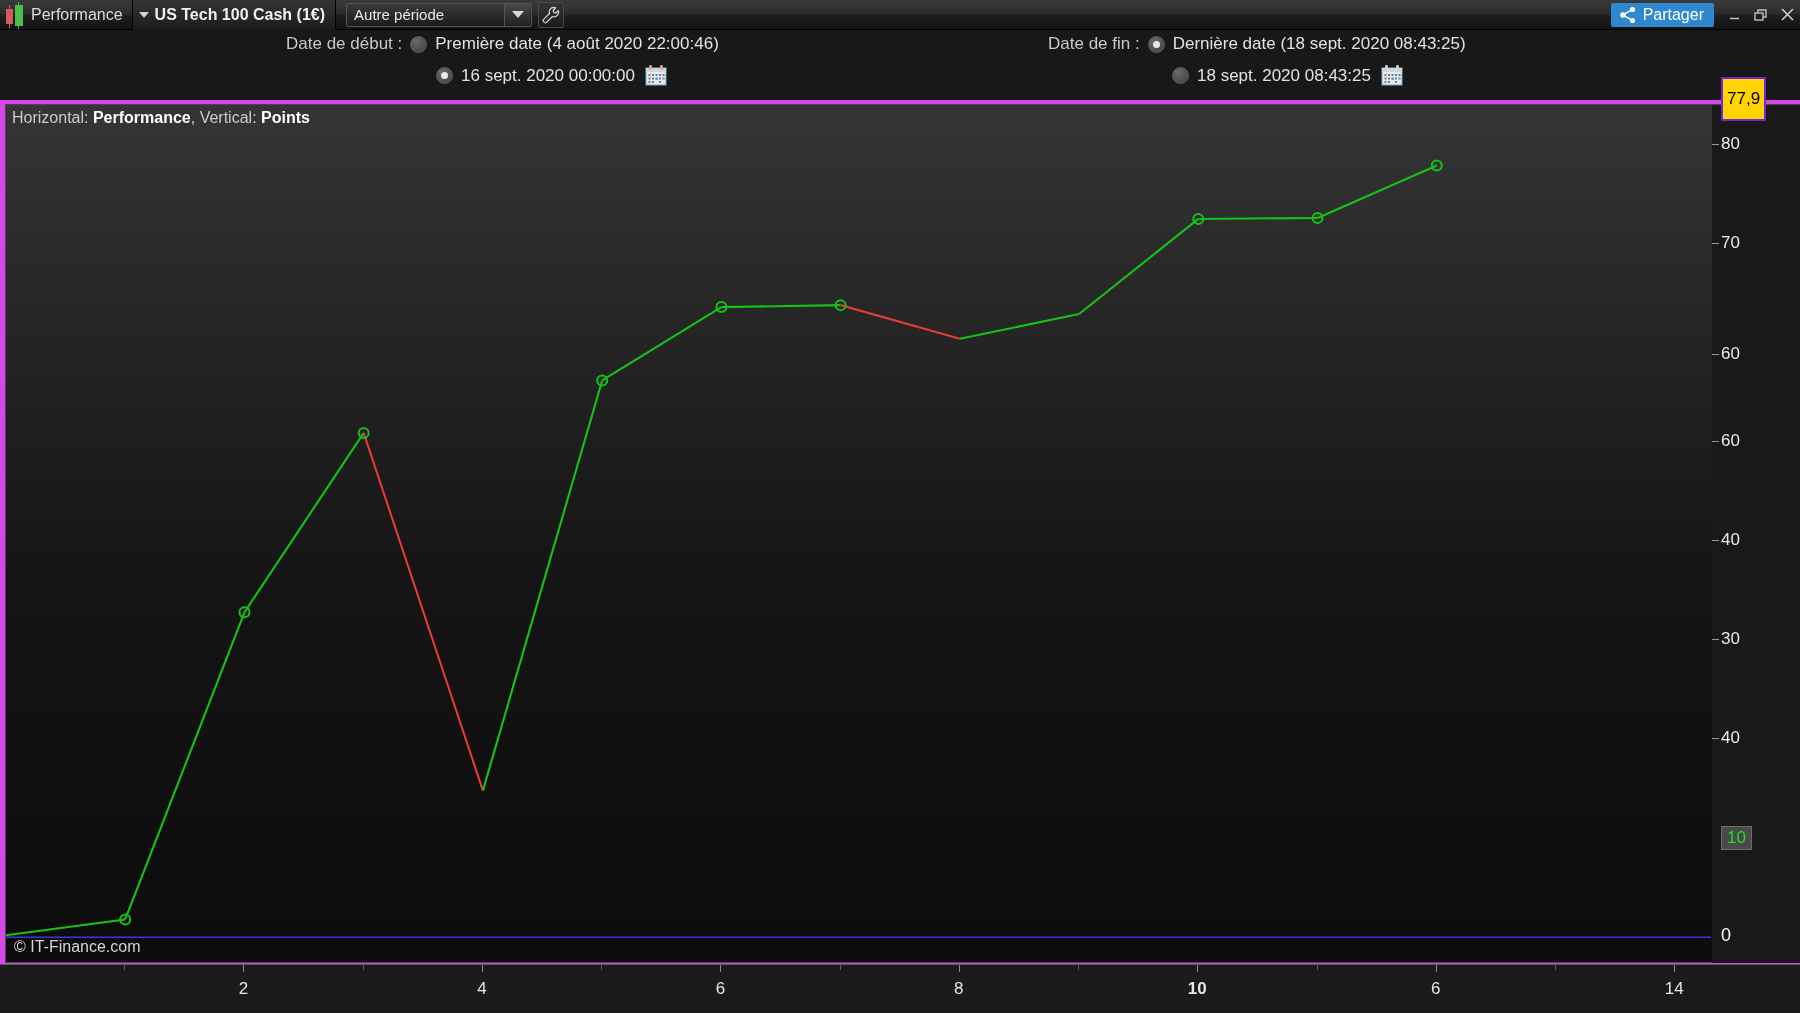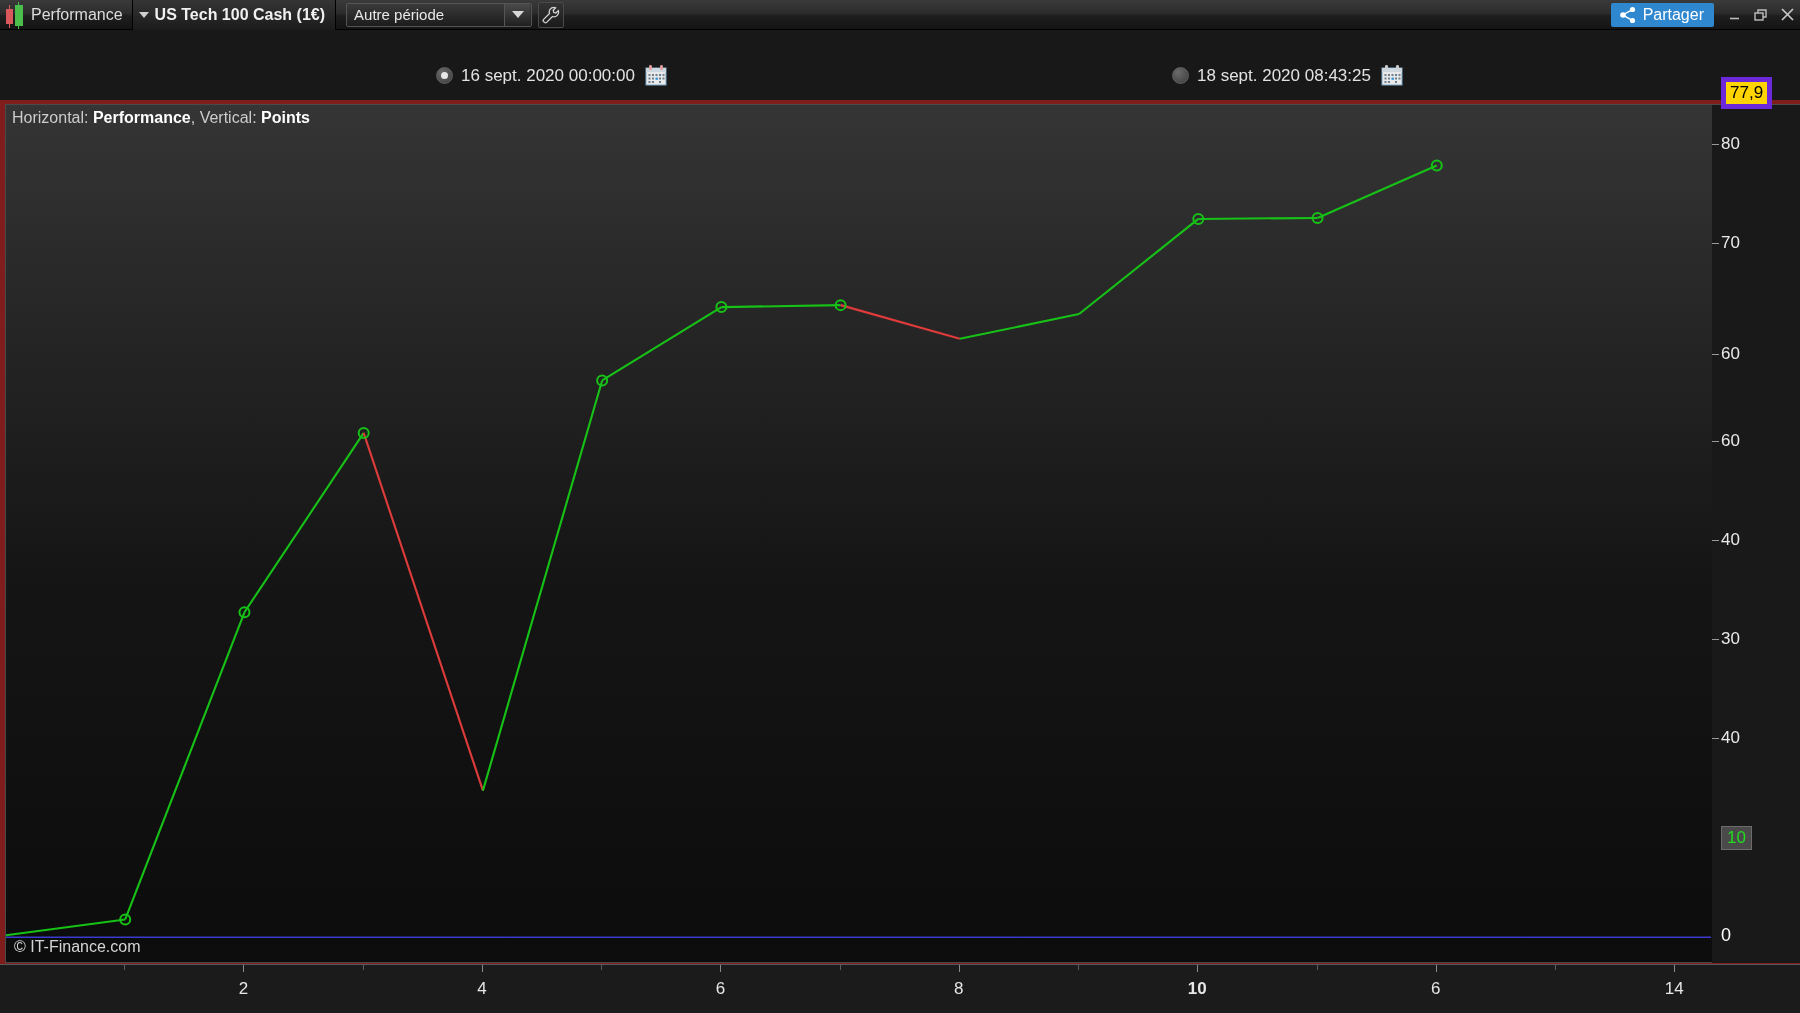--- a/index.html
+++ b/index.html
@@ -2,21 +2,21 @@
 <html><head>
 <meta charset="utf-8">
 <style>
   * { box-sizing: border-box; margin:0; padding:0; }
   html, body {
     width: 1800px; height: 1013px;
     background: #000;
     font-family: "Liberation Sans", sans-serif;
     overflow: hidden;
   }
-  #app { position:relative; width:1800px; height:1013px; background:#7f1d1d; }
+  #app { position:relative; width:1800px; height:1013px; background:#d946ef; }
 
   
   .titlebar {
     position:absolute; left:0; top:0; width:1800px; height:30px;
     background: linear-gradient(to bottom, #3a3a3a 0%, #2c2c2c 45%, #1e1e1e 55%, #141414 100%);
     border-bottom:1px solid #000;
     display:flex; align-items:center;
   }
   .tb-candle { width:22px; height:26px; margin-left:4px; position:relative; flex:none; }
   .tb-candle .cd-red { position:absolute; left:2px; top:7px; width:7px; height:15px; background:#d9585c; }
@@ -94,21 +94,21 @@
 
   .yaxis {
     position:absolute; left:1712px; top:104px; width:88px; height:859px;
     background:#191919; border-top:1px solid #4a4a4a;
   }
   .ytick { position:absolute; left:0; color:#e9e9e9; font-size:17px; }
   .ytick .dash { display:inline-block; width:7px; border-top:1px solid #9a9a9a;
      vertical-align:middle; margin-right:2px; }
   .ybadge-yellow {
     position:absolute; background:#ffd400; color:#000; font-size:17px;
-    padding:1px 4px; border:5px solid #6d28d9;
+    padding:10px 4px; border:2px solid #6d28d9;
   }
   .ybadge-green {
     position:absolute; background:#4a4a4a; color:#20dd20; font-size:17px;
     padding:1px 5px; border:1px solid #6b6b6b;
   }
   .yzero { position:absolute; color:#ffffff; font-size:18px; }
 
   .xaxis {
     position:absolute; left:0px; top:964px; width:1800px; height:49px;
     background:#1b1b1b; border-top:1px solid #5a5a5a;
@@ -174,20 +174,25 @@
     <div class="winbtn">
       <svg width="17" height="17" viewBox="0 0 17 17">
         <line x1="3" y1="3" x2="14" y2="14" stroke="#c6c6c6" stroke-width="1.7"></line>
         <line x1="14" y1="3" x2="3" y2="14" stroke="#c6c6c6" stroke-width="1.7"></line>
       </svg>
     </div>
   </div>
 
   <div class="datepanel">
 
+    <div class="drow" style="left:286px; top:4px;">
+      <span class="dlabel">Date de début :</span>
+      <span class="radio"></span>
+      <span class="dval">Première date (4 août 2020 22:00:46)</span>
+    </div>
 
     <div class="drow" style="left:428px; top:35px;">
       <span class="radio on"></span>
       <span class="dval">16 sept. 2020 00:00:00</span>
       <span class="cal">
         <svg width="22" height="21" viewBox="0 0 22 21">
           <rect x="1" y="3" width="20" height="17" fill="#e9e9e9" stroke="#7aa7c7"></rect>
           <rect x="1" y="3" width="20" height="4" fill="#cdd7df"></rect>
           <rect x="4" y="0" width="3" height="5" rx="1.4" fill="#e09a9a"></rect>
           <rect x="15" y="0" width="3" height="5" rx="1.4" fill="#e09a9a"></rect>
@@ -203,20 +208,25 @@
               <rect x="17.5" y="12.5" width="2" height="2"></rect>
             <rect x="3.5" y="16" width="2" height="2"></rect>
               <rect x="7" y="16" width="2" height="2"></rect>
             <rect x="14" y="16" width="2" height="2"></rect>
           </g>
           <rect x="10.5" y="12.5" width="2.4" height="2.4" fill="#3c9bdc"></rect>
         </svg>
       </span>
     </div>
 
+    <div class="drow" style="left:1048px; top:4px;">
+      <span class="dlabel">Date de fin :</span>
+      <span class="radio on"></span>
+      <span class="dval">Dernière date (18 sept. 2020 08:43:25)</span>
+    </div>
 
     <div class="drow" style="left:1164px; top:35px;">
       <span class="radio"></span>
       <span class="dval">18 sept. 2020 08:43:25</span>
       <span class="cal">
         <svg width="22" height="21" viewBox="0 0 22 21">
           <rect x="1" y="3" width="20" height="17" fill="#e9e9e9" stroke="#7aa7c7"></rect>
           <rect x="1" y="3" width="20" height="4" fill="#cdd7df"></rect>
           <rect x="4" y="0" width="3" height="5" rx="1.4" fill="#cfcfcf"></rect>
           <rect x="15" y="0" width="3" height="5" rx="1.4" fill="#cfcfcf"></rect>

